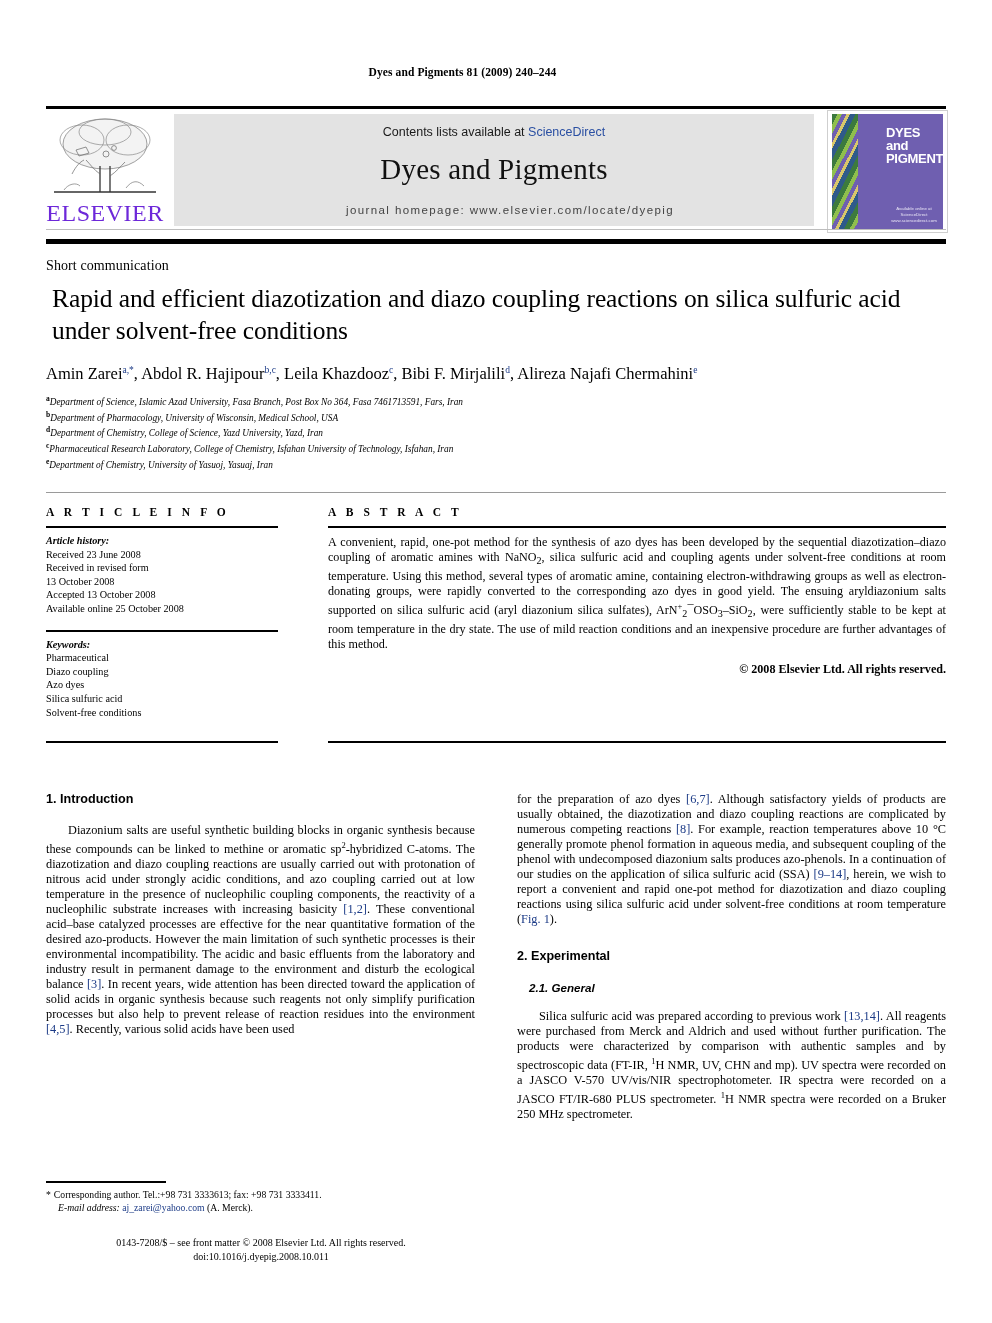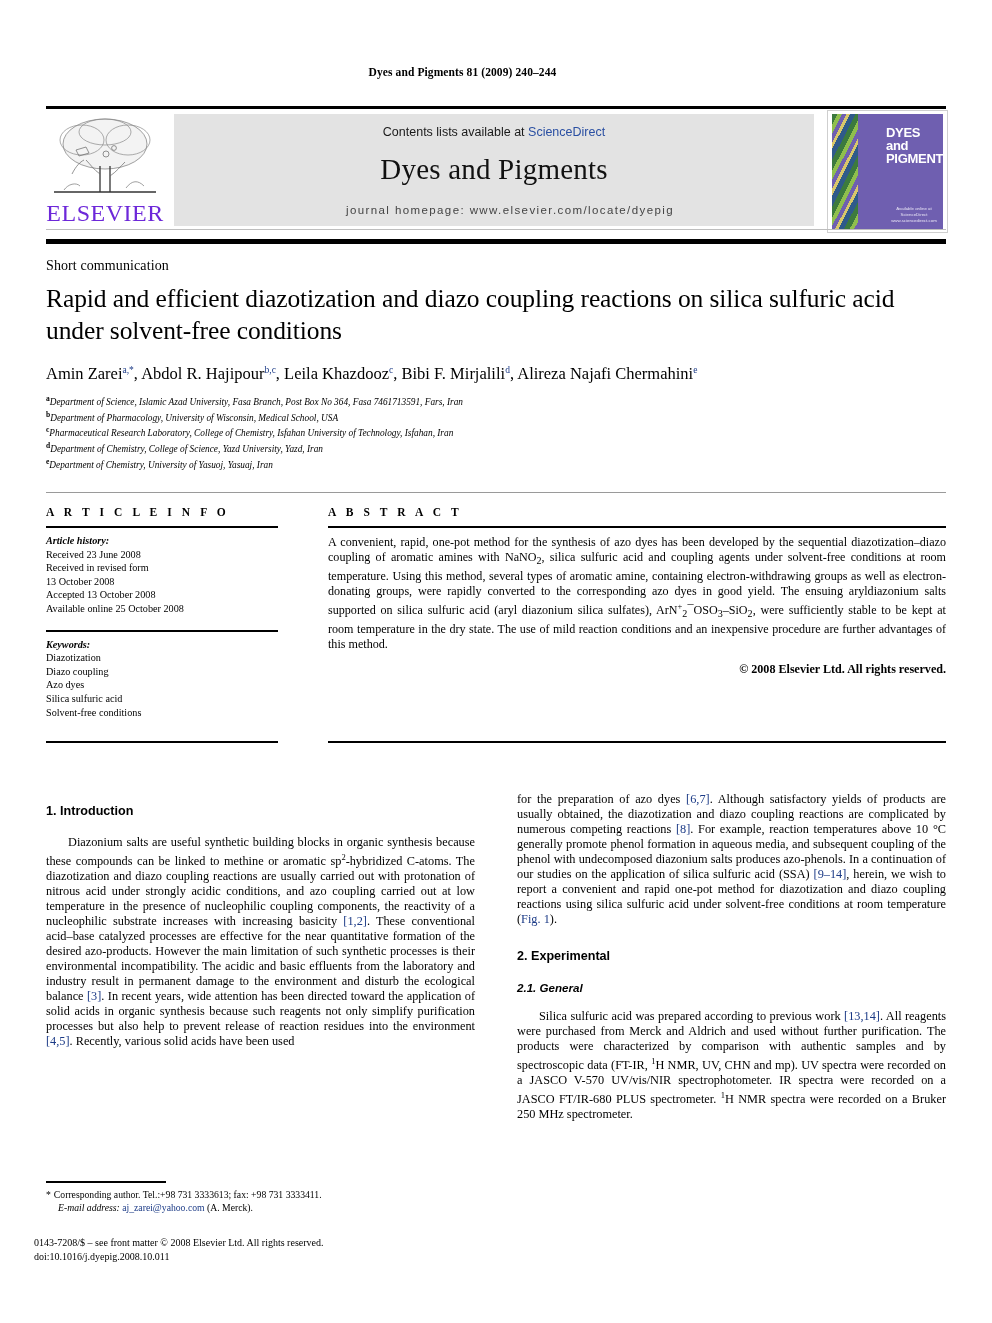--- a/index.html
+++ b/index.html
@@ -169,21 +169,21 @@
   
   .article-type {
     position: absolute;
     left: 46px;
     top: 258px;
     font-size: 14px;
     letter-spacing: 0.1px;
   }
   .article-title {
     position: absolute;
-    left: 46px;
+    left: 52px;
     top: 283px;
     width: 880px;
     font-size: 25.5px;
     line-height: 32px;
     letter-spacing: -0.1px;
   }
   .authors {
     position: absolute;
     left: 46px;
     top: 358px;
@@ -296,29 +296,29 @@
     font-size: 12.3px;
     line-height: 15.0px;
     text-align: justify;
   }
   .col-left  { left: 46px; }
   .col-right { left: 517px; }
   .h2 {
     font-family: "Liberation Sans", sans-serif;
     font-weight: bold;
     font-size: 12.6px;
-    margin: 12px 0 16px 0;
+    margin: 0 0 16px 0;
   }
   .h2.spaced { margin-top: 22px; }
   .h3 {
     font-family: "Liberation Sans", sans-serif;
     font-weight: bold;
     font-style: italic;
     font-size: 11.6px;
-    margin: 14px 0 14px 0;
+    margin: 14px 0 14px 12px;
   }
   .para {
     margin: 0;
     text-indent: 22px;
   }
   .ref { color: #1b3a86; }
   sup.sm { font-size: 8.5px; vertical-align: super; }
 
   
   .foot-rule {
@@ -335,25 +335,26 @@
     top: 1188px;
     width: 420px;
     font-size: 9.7px;
     line-height: 13px;
   }
   .footnote .star { margin-right: 3px; }
   .footnote .ital { font-style: italic; }
   .mail { color: #1b3a86; }
   .imprint {
     position: absolute;
-    left: 34px;
+    left: 46px;
     top: 1236px;
     width: 430px;
     font-size: 10px;
     line-height: 13.5px;
+    text-align: center;
   }
 </style>
 </head>
 <body>
 
 <div class="page">
 
   <div class="running-head">Dyes and Pigments 81 (2009) 240–244</div>
 
   <div class="masthead">
@@ -418,42 +419,42 @@
     <span><span>Amin Zarei</span><sup>a,*</sup></span>,
     <span><span>Abdol R. Hajipour</span><sup>b,c</sup></span>,
     <span><span>Leila Khazdooz</span><sup>c</sup></span>,
     <span><span>Bibi F. Mirjalili</span><sup>d</sup></span>,
     <span><span>Alireza Najafi Chermahini</span><sup>e</sup></span>
   </div>
 
   <div class="affiliations">
     <div><sup>a</sup><span>Department of Science, Islamic Azad University, Fasa Branch, Post Box No 364, Fasa 7461713591, Fars, Iran</span></div>
     <div><sup>b</sup><span>Department of Pharmacology, University of Wisconsin, Medical School, USA</span></div>
+    <div><sup>d</sup><span>Department of Chemistry, College of Science, Yazd University, Yazd, Iran</span></div>
     <div><sup>c</sup><span>Pharmaceutical Research Laboratory, College of Chemistry, Isfahan University of Technology, Isfahan, Iran</span></div>
-    <div><sup>d</sup><span>Department of Chemistry, College of Science, Yazd University, Yazd, Iran</span></div>
     <div><sup>e</sup><span>Department of Chemistry, University of Yasuoj, Yasuaj, Iran</span></div>
   </div>
 
   <div class="rule-info-top"></div>
 
   <div class="info-col">
     <div class="sec-label">A R T I C L E  I N F O</div>
     <div class="info-rule"></div>
     <div class="info-body">
       <div class="ital">Article history:</div>
       <div>Received 23 June 2008</div>
       <div>Received in revised form</div>
       <div>13 October 2008</div>
       <div>Accepted 13 October 2008</div>
       <div>Available online 25 October 2008</div>
     </div>
     <div class="info-rule second"></div>
     <div class="info-body">
       <div class="ital">Keywords:</div>
-      <div>Diazotization</div>
+      <div>Pharmaceutical</div>
       <div>Diazo coupling</div>
       <div>Azo dyes</div>
       <div>Silica sulfuric acid</div>
       <div>Solvent-free conditions</div>
     </div>
   </div>
 
   <div class="abs-col">
     <div class="sec-label">A B S T R A C T</div>
     <div class="abs-rule"></div>

